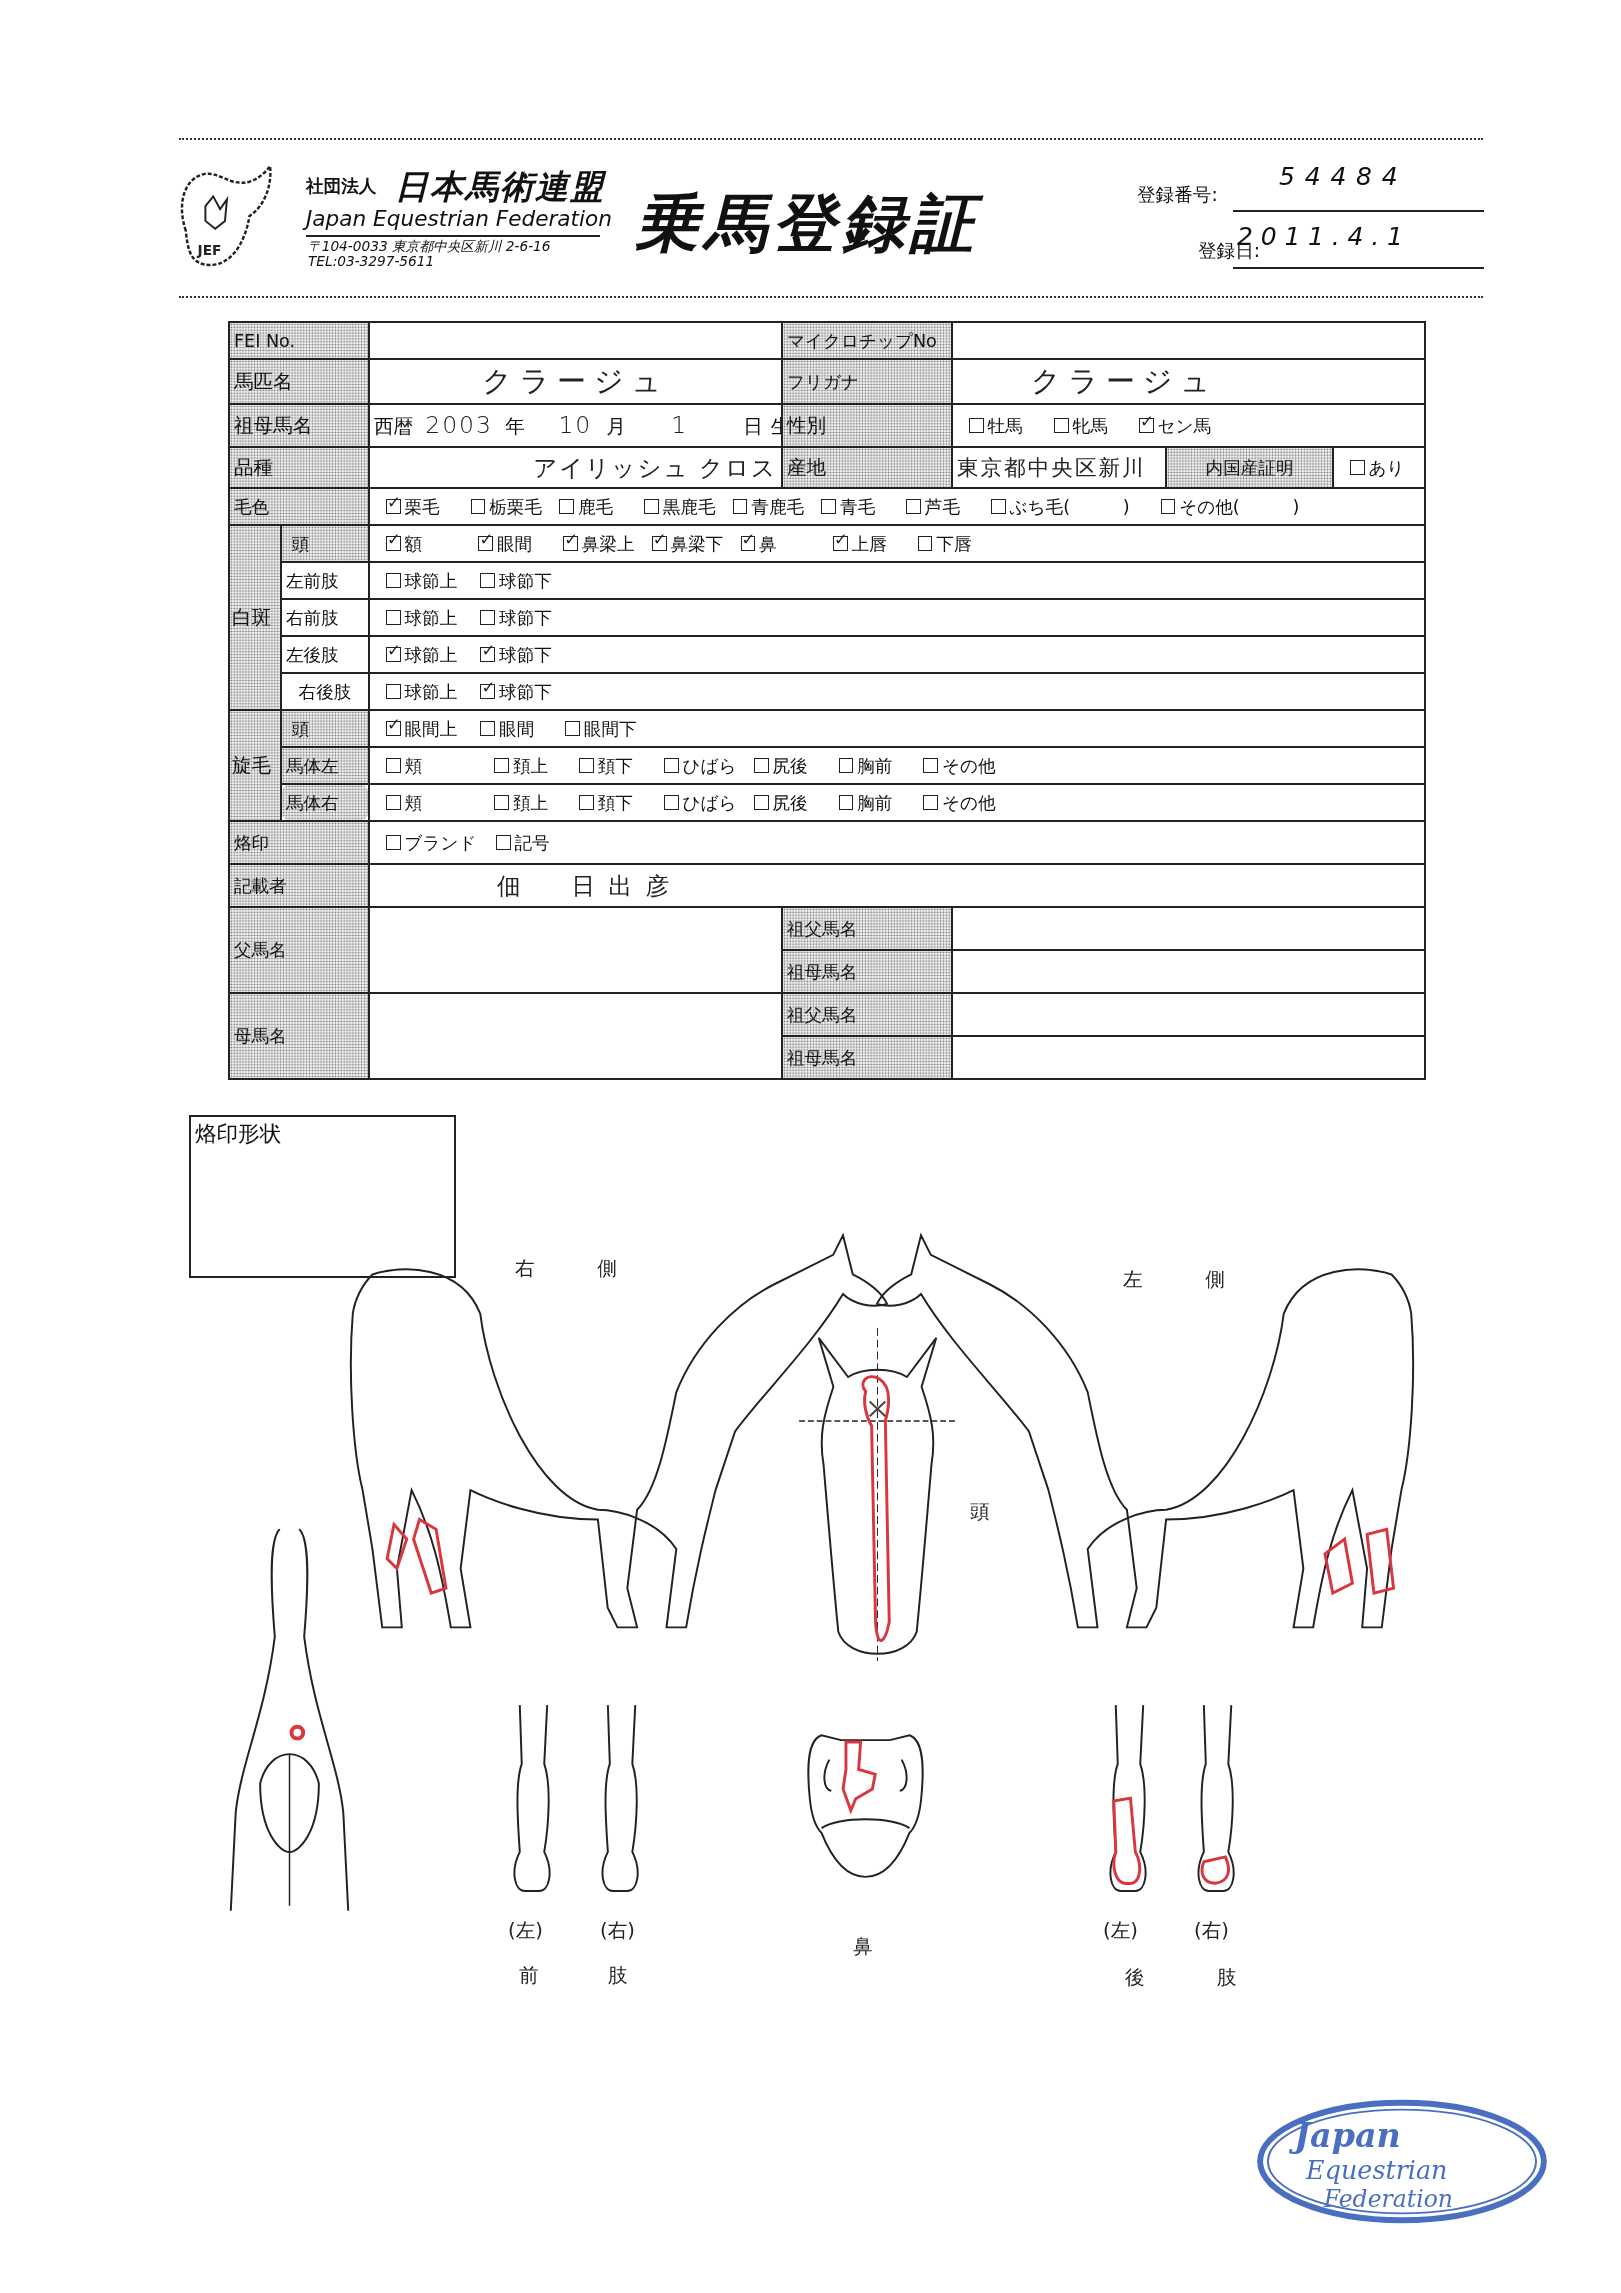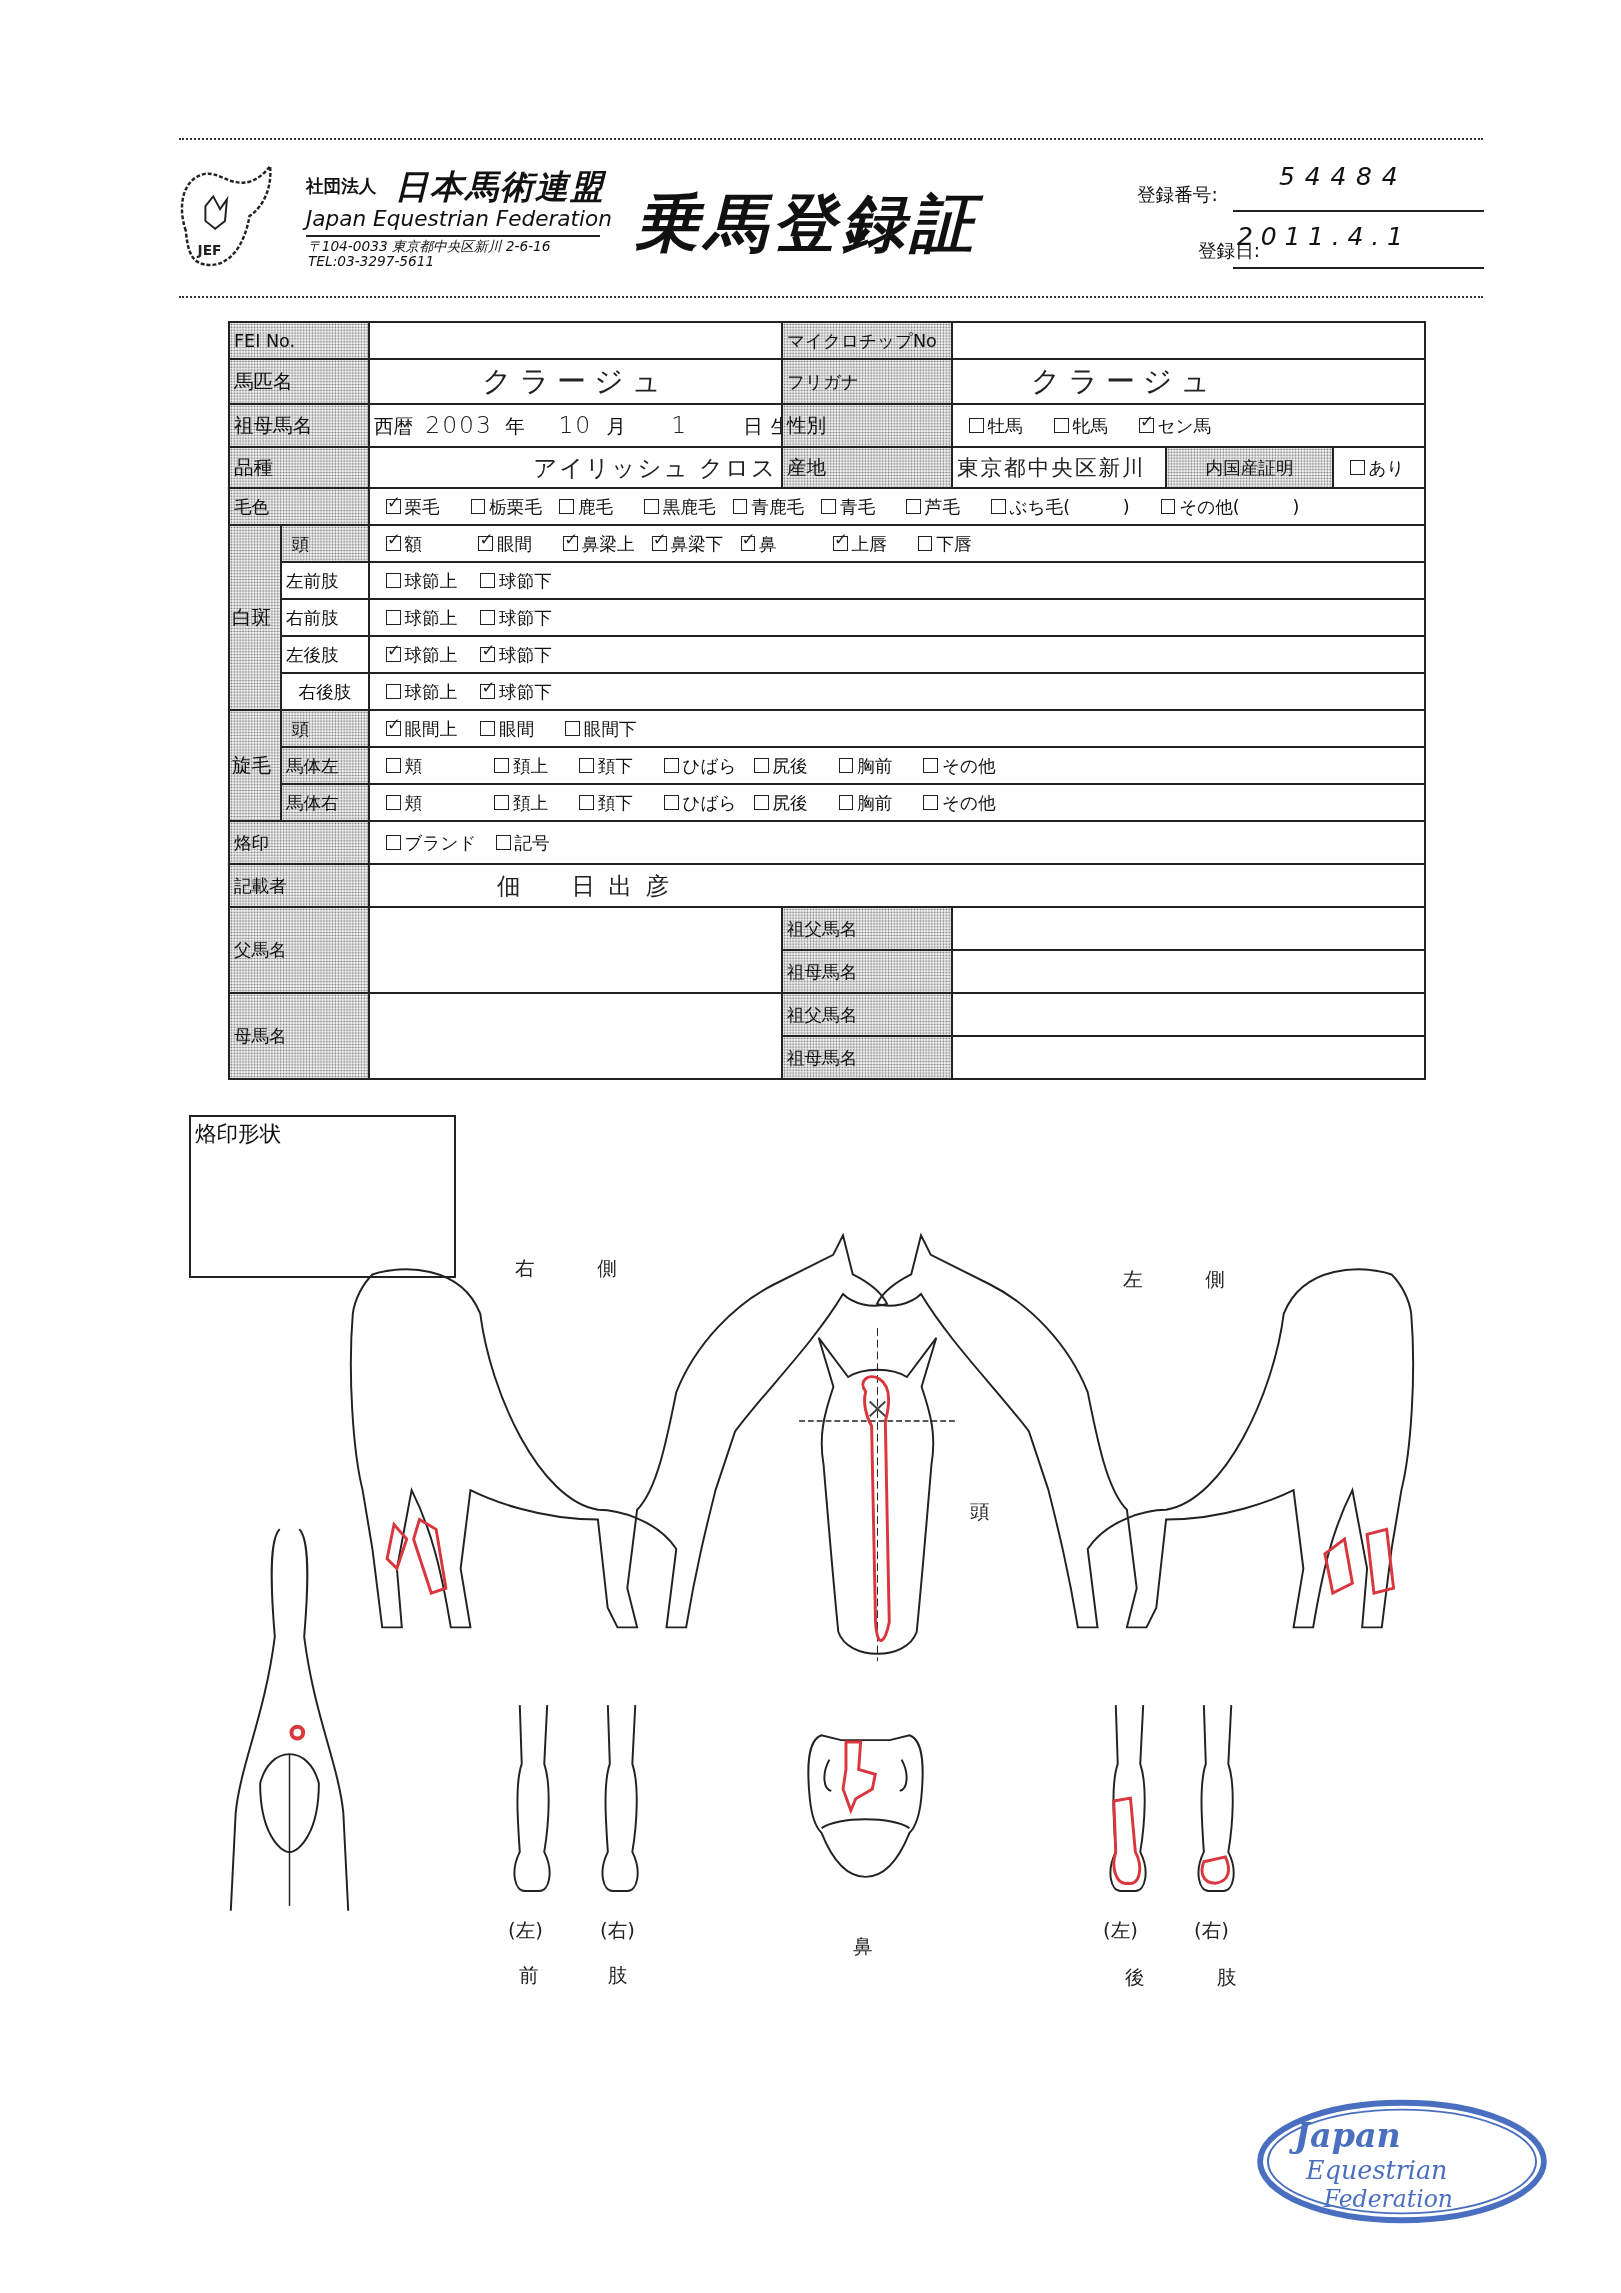--- a/index.html
+++ b/index.html
@@ -195,21 +195,21 @@
       <span class="cb" style="margin-right:55px"><span class="box"></span><span>頬</span></span>
       <span class="cb"><span class="box"></span><span>頚上</span></span>
       <span class="cb"><span class="box"></span><span>頚下</span></span>
       <span class="cb" style="margin-right:0"><span class="box"></span><span>ひばら</span></span>
       <span class="cb"><span class="box"></span><span>尻後</span></span>
       <span class="cb"><span class="box"></span><span>胸前</span></span>
       <span class="cb"><span class="box"></span><span>その他</span></span>
     </td>
   </tr>
   <tr>
-    <td class="lbl" style="height:25.5px;">馬体右</td>
+    <td class="lbl" style="height:25.5px;border-radius:11px;">馬体右</td>
     <td colspan="5" style="font-size:16.7px;">
       <span class="cb" style="margin-right:55px"><span class="box"></span><span>頬</span></span>
       <span class="cb"><span class="box"></span><span>頚上</span></span>
       <span class="cb"><span class="box"></span><span>頚下</span></span>
       <span class="cb" style="margin-right:0"><span class="box"></span><span>ひばら</span></span>
       <span class="cb"><span class="box"></span><span>尻後</span></span>
       <span class="cb"><span class="box"></span><span>胸前</span></span>
       <span class="cb"><span class="box"></span><span>その他</span></span>
     </td>
   </tr>

